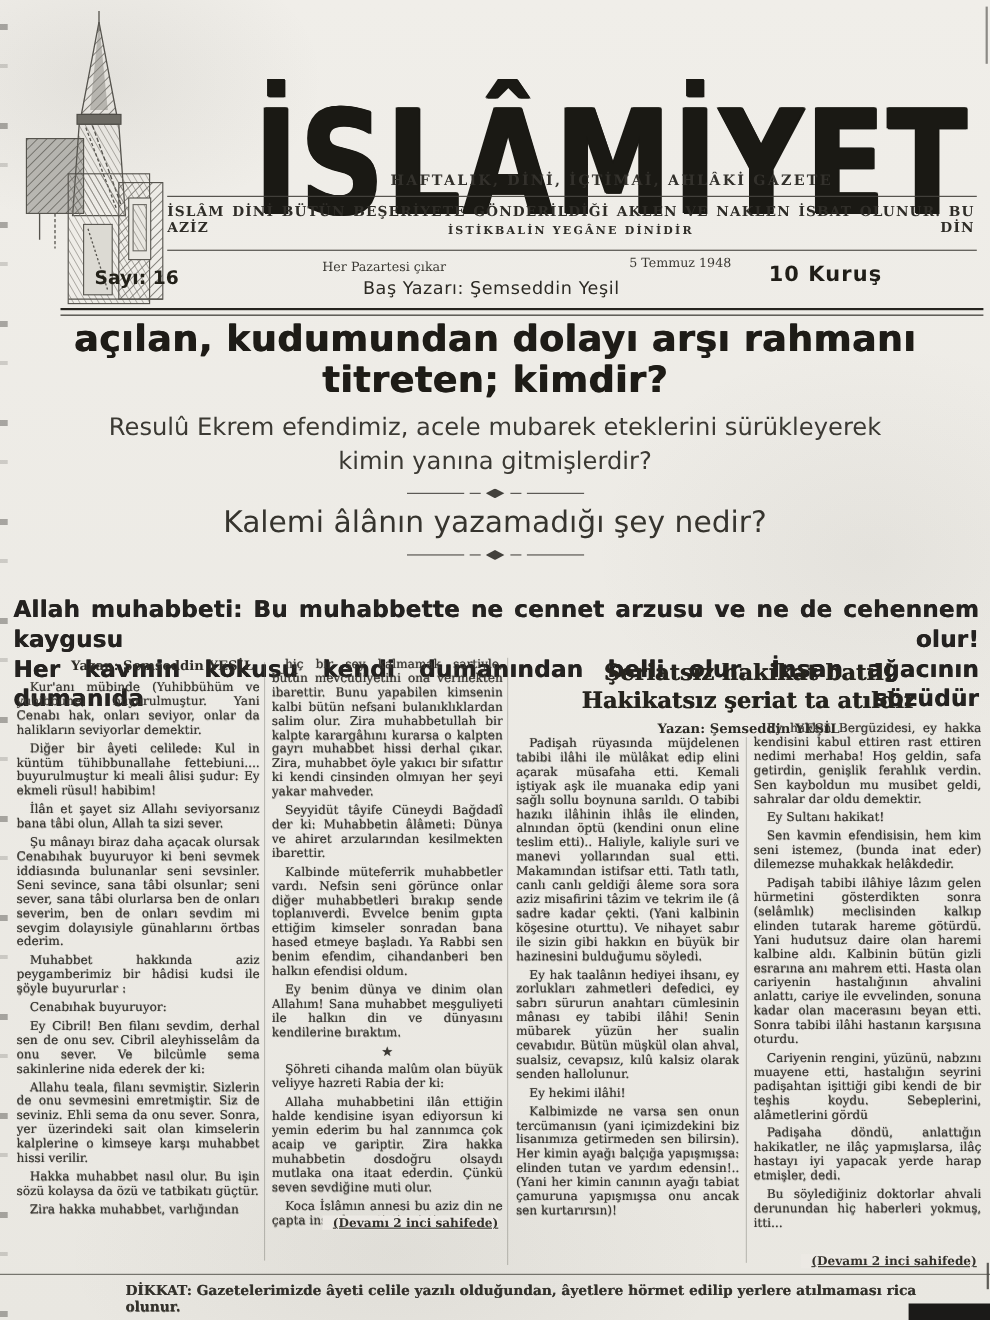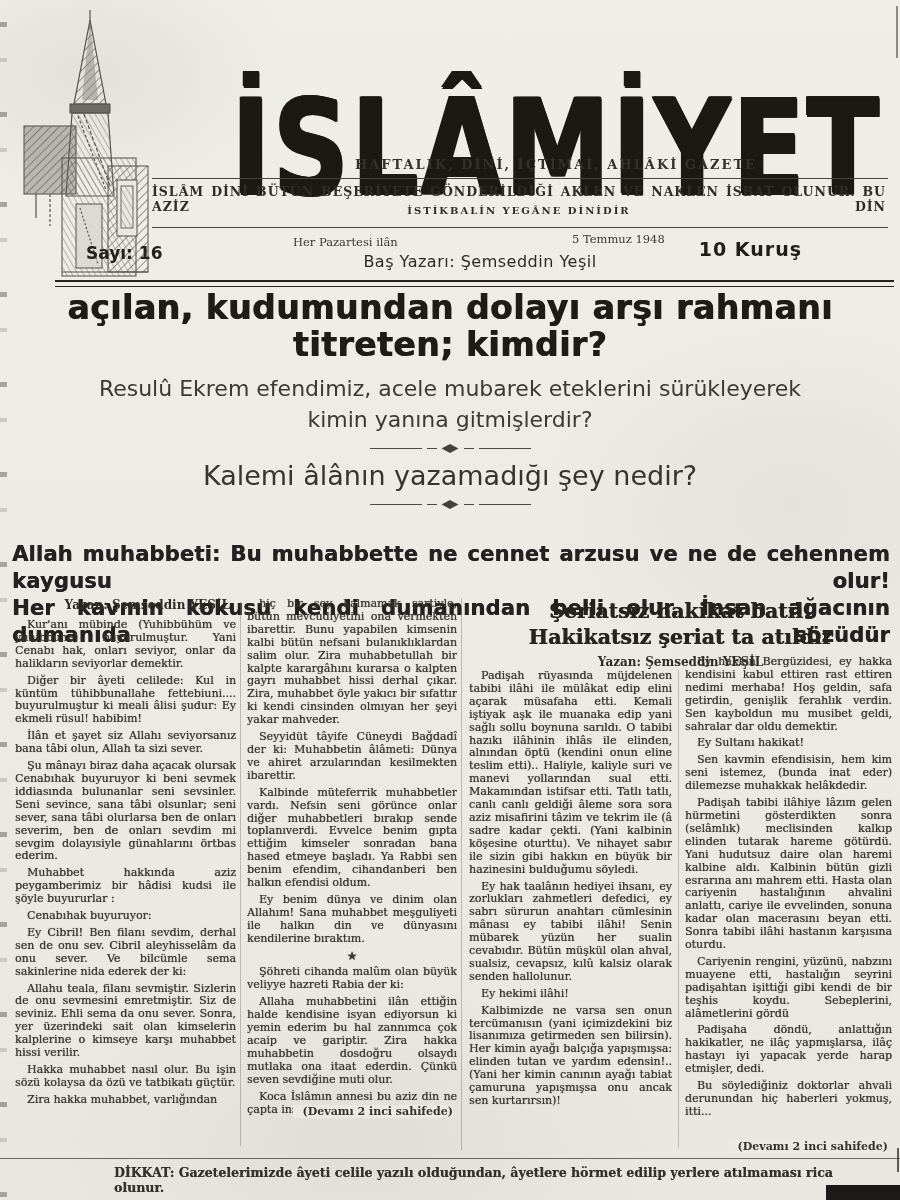--- a/index.html
+++ b/index.html
@@ -30,21 +30,21 @@
   .rule-a{position:absolute;left:152px;right:12px;top:178px;border-top:1.5px solid #45433e;}
   .motto1{position:absolute;left:152px;right:14px;top:184px;font-weight:bold;font-size:12.5px;
     letter-spacing:1px;color:#2f2d28;text-align:justify;text-align-last:justify;}
   .motto2{position:absolute;left:152px;right:14px;top:205px;font-weight:bold;font-size:10px;
     letter-spacing:2px;color:#2f2d28;text-align:center;}
   .rule-b{position:absolute;left:152px;right:12px;top:227px;border-top:1.5px solid #45433e;}
   .issue{position:absolute;left:86px;top:243px;font-family:"DejaVu Sans",sans-serif;
     font-weight:bold;font-size:17px;color:#232119;}
   .sched{position:absolute;left:293px;top:235px;font-size:11.5px;color:#3a3832;}
   .pdate{position:absolute;left:572px;top:232px;font-size:11.5px;color:#3a3832;}
-  .editor{position:absolute;left:330px;top:252px;width:300px;text-align:center;
+  .editor{position:absolute;left:330px;top:252px;width:300px;text-align:left;
     font-family:"DejaVu Sans",sans-serif;font-size:16px;letter-spacing:.5px;color:#2c2a24;}
   .price{position:absolute;right:98px;top:238px;font-family:"DejaVu Sans",sans-serif;
     font-weight:bold;font-size:19px;letter-spacing:1px;color:#201e18;}
   .rule-double{position:absolute;top:280px;left:55px;right:6px;height:4px;
     border-top:2.5px solid #26241f;border-bottom:1.2px solid #26241f;}
   
   .headline-block{position:absolute;top:289px;left:8px;right:8px;text-align:center;}
   .h-line{font-family:"DejaVu Sans",sans-serif;font-weight:bold;font-size:33px;line-height:37px;
     color:#1e1c17;letter-spacing:.5px;text-shadow:.8px 0 0 #1e1c17;}
   .subhead{margin-top:10px;font-family:"DejaVu Sans",sans-serif;font-size:22px;line-height:31px;
@@ -74,21 +74,21 @@
   .byline-left{text-align:right;padding-right:6px;font-weight:bold;font-size:12px;
     color:#2e2c26;margin-bottom:7px;}
   .right-half{position:absolute;left:469px;width:423px;top:0;bottom:0;}
   .r-head{text-align:center;font-weight:bold;font-size:20.5px;line-height:26px;color:#26241e;
     text-shadow:.5px 0 0 #26241e;font-family:"DejaVu Serif",serif;}
   .r-byline{text-align:center;font-weight:bold;font-size:12px;color:#2e2c26;margin-top:5px;}
   .col3{left:469px;width:203px;top:72px;}
   .col4{left:685px;width:207px;top:58px;}
   .vdiv3{left:678px;top:72px;bottom:6px;}
   .cont{position:absolute;right:4px;font-size:11px;font-weight:bold;color:#34322c;
-    background:#ece9e4;padding-left:10px;}
+    background:#ece9e4;padding-left:10px;text-decoration:underline;}
   .cont-left{bottom:36px;}
   .cont-right{bottom:1px;}
   
   .foot-rule{position:absolute;top:1158px;left:0;right:0;border-top:1.4px solid #4a4842;opacity:.8;}
   .notice{position:absolute;top:1165px;left:114px;right:40px;font-weight:bold;font-size:12.5px;
     color:#33312b;text-shadow:.3px .3px .6px rgba(48,46,40,.7);}
   svg .sk{stroke:#55534d;fill:none;stroke-width:1.2;}
 </style>
 </head>
 <body>
@@ -131,21 +131,21 @@
         <line x1="46" y1="264" x2="132" y2="264" class="sk"></line>
       </svg>
     </div>
     <h1 class="title">İSLÂMİYET</h1>
     <div class="subtitle">HAFTALIK, DİNİ, İÇTİMAİ, AHLÂKİ GAZETE</div>
     <div class="rule-a"></div>
     <div class="motto1">İSLÂM DİNİ BÜTÜN BEŞERİYETE GÖNDERİLDİĞİ AKLEN VE NAKLEN İSBAT OLUNUR. BU AZİZ DİN</div>
     <div class="motto2">İSTİKBALİN YEGÂNE DİNİDİR</div>
     <div class="rule-b"></div>
     <span class="issue">Sayı: 16</span>
-    <span class="sched">Her Pazartesi ilân</span>
+    <span class="sched">Her Pazartesi çıkar</span>
     <span class="pdate">5 Temmuz 1948</span>
     <div class="editor">Baş Yazarı: Şemseddin Yeşil</div>
     <span class="price">10 Kuruş</span>
   </header>
 
   <div class="rule-double"></div>
 
   <section class="headline-block">
     <div class="h-line">açılan, kudumundan dolayı arşı rahmanı</div>
     <div class="h-line">titreten; kimdir?</div>

